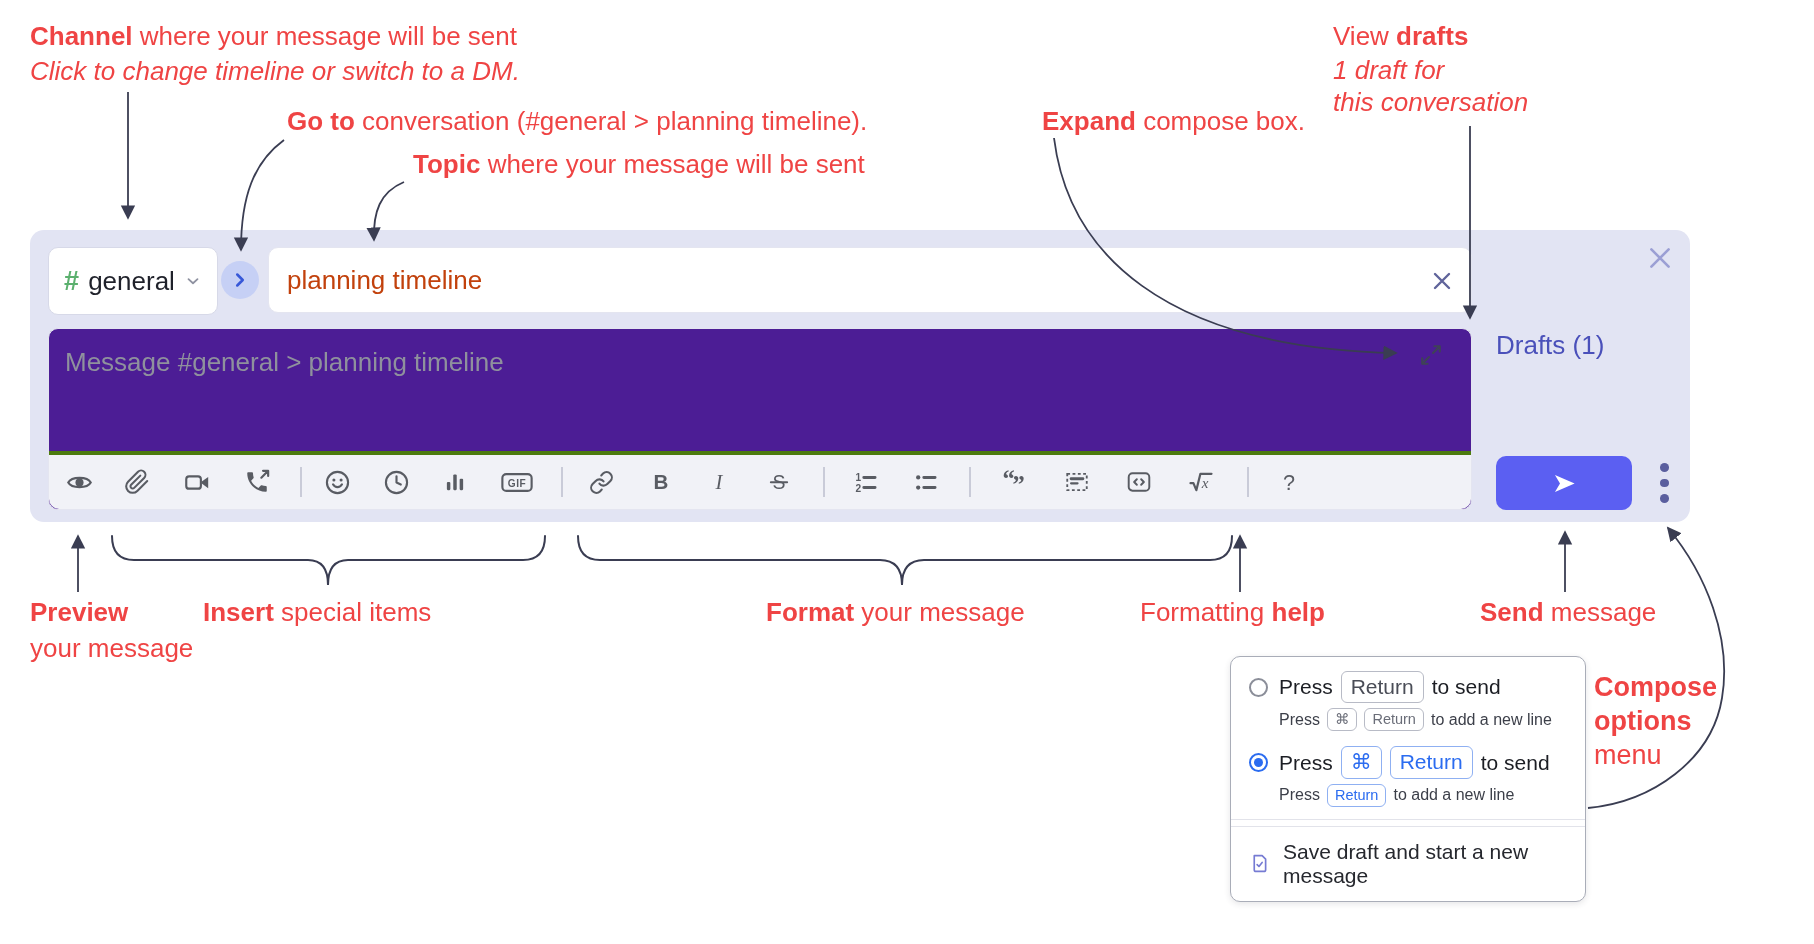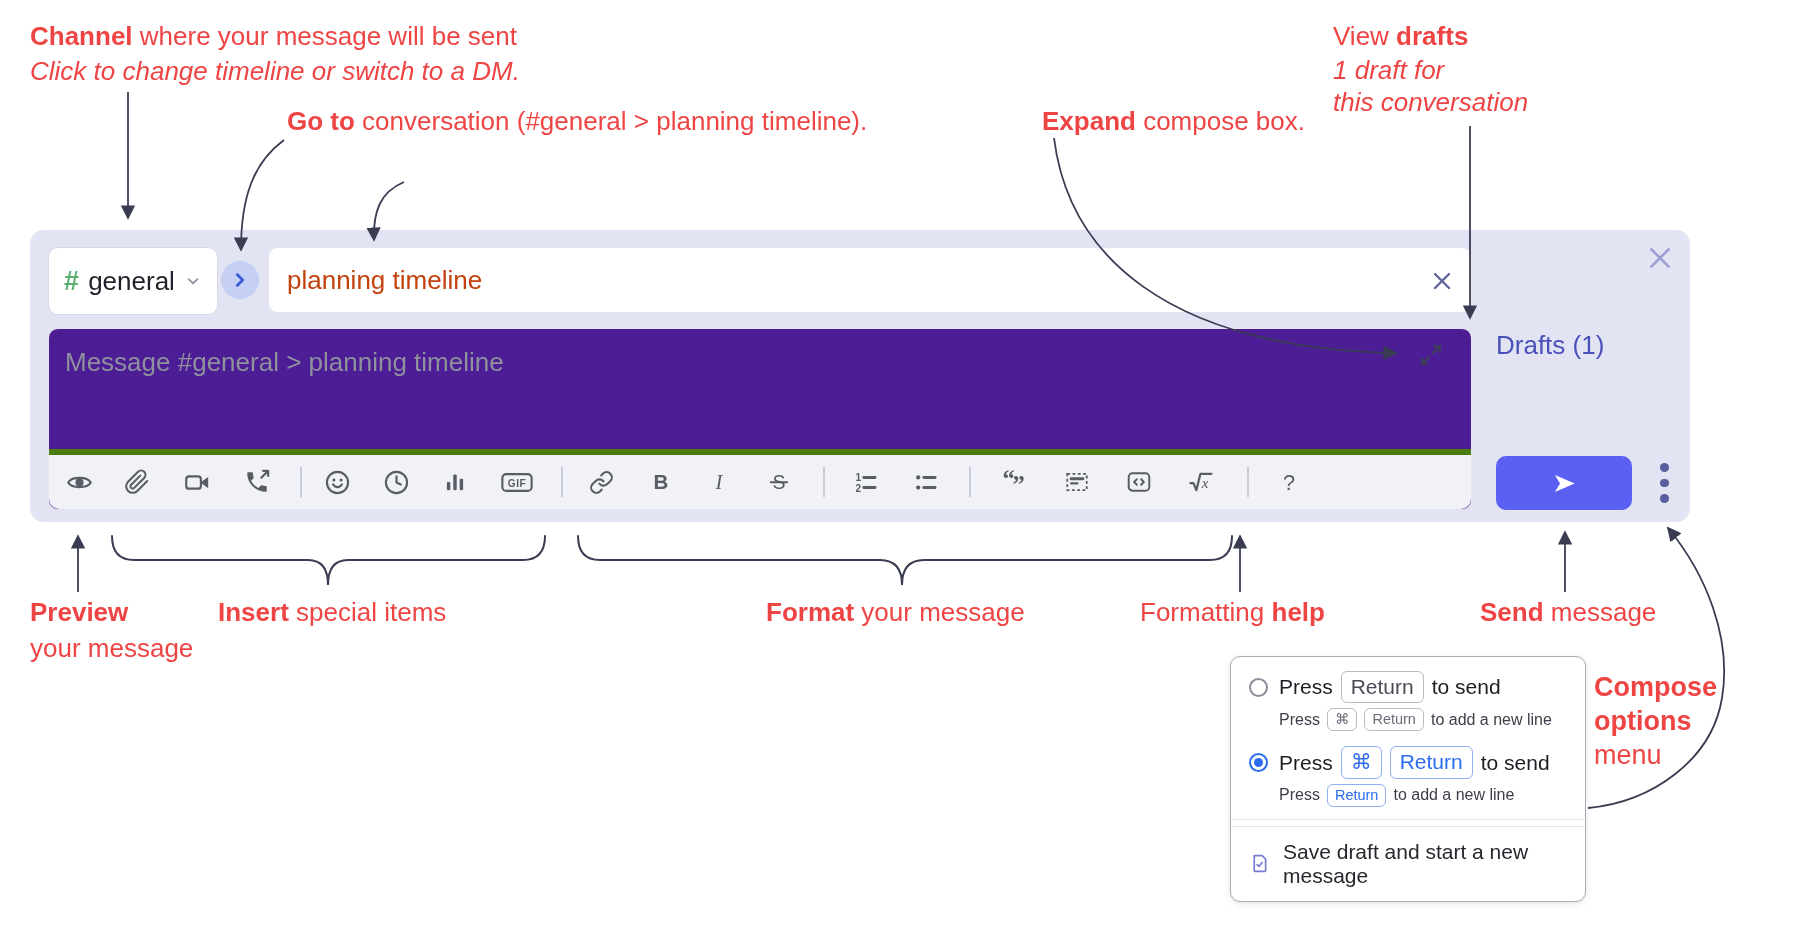--- a/index.html
+++ b/index.html
@@ -20,21 +20,21 @@
                background:#c6d0f5;display:flex;align-items:center;justify-content:center;cursor:pointer;}
   .topic-input{position:absolute;left:268px;top:247px;width:1204px;height:66px;background:#fff;
                border:1px solid #e4e5f0;border-radius:10px;display:flex;align-items:center;
                font-size:26px;color:#c2410c;padding-left:18px;box-sizing:border-box;}
   .topic-clear{position:absolute;right:16px;top:20px;width:26px;height:26px;color:#60649b;cursor:pointer;}
   .message-box{position:absolute;left:48px;top:328px;width:1424px;height:182px;background:#4c1d95;
                border:1px solid #e4e5f0;border-radius:10px;box-sizing:border-box;}
   .placeholder{position:absolute;left:16px;top:18px;font-size:26px;color:#8f919d;}
   .expand-btn{position:absolute;right:28px;top:14px;width:24px;height:24px;color:#3f4257;cursor:pointer;}
   .toolbar{position:absolute;left:0;right:0;bottom:0;height:54px;background:#f1f2f7;
-           border-top:6px solid #4d7c0f;border-radius:0 0 10px 10px;}
+           border-top:4px solid #4d7c0f;border-radius:0 0 10px 10px;}
   .tb-btn{position:absolute;top:7px;width:40px;height:40px;display:flex;align-items:center;
           justify-content:center;color:#595c63;cursor:pointer;}
   .tb-sep{position:absolute;top:12px;width:2px;height:30px;background:#c9cbd8;}
   .close-btn{position:absolute;left:1646px;top:244px;width:28px;height:28px;color:#9b9fd4;cursor:pointer;}
   .drafts-link{position:absolute;left:1496px;top:330px;font-size:26px;color:#4a50ba;cursor:pointer;}
   .send-btn{position:absolute;left:1496px;top:456px;width:136px;height:54px;background:#5b5ff2;
             border-radius:10px;display:flex;align-items:center;justify-content:center;cursor:pointer;}
   .kebab-btn{position:absolute;left:1648px;top:463px;width:32px;height:40px;display:flex;
              flex-direction:column;align-items:center;justify-content:center;gap:7px;cursor:pointer;}
   .kebab-btn i{width:9px;height:9px;border-radius:50%;background:#5a5e9e;}
@@ -63,20 +63,21 @@
 </head>
 <body>
 
 <div id="canvas">
 
   <div class="lbl" style="left:30px;top:20px;"><span class="b">Channel</span><span> where your message will be sent</span></div>
   <div class="lbl i" style="left:30px;top:55px;">Click to change timeline or switch to a DM.</div>
 
   <div class="lbl" style="left:287px;top:105px;"><span class="b">Go to</span><span> conversation (#general &gt; planning timeline).</span></div>
 
+  <div class="lbl" style="left:413px;top:148px;"><span class="b">Topic</span><span> where your message will be sent</span></div>
 
   <div class="lbl" style="left:1042px;top:105px;"><span class="b">Expand</span><span> compose box.</span></div>
 
   <div class="lbl" style="left:1333px;top:20px;"><span>View </span><span class="b">drafts</span></div>
   <div class="lbl i" style="left:1333px;top:54px;">1 draft for</div>
   <div class="lbl i" style="left:1333px;top:86px;">this conversation</div>
 
   <div class="compose-box"></div>
 
   <div class="channel-select">
@@ -247,21 +248,21 @@
   </div>
   <div class="kebab-btn">
     <i></i>
       <i></i>
       <i></i>
   </div>
 
   <div class="lbl" style="left:30px;top:596px;"><span class="b">Preview</span></div>
   <div class="lbl" style="left:30px;top:632px;">your message</div>
 
-  <div class="lbl" style="left:218px;top:596px;"><span class="b">Insert</span><span> special items</span></div>
+  <div class="lbl" style="left:203px;top:596px;"><span class="b">Insert</span><span> special items</span></div>
 
   <div class="lbl" style="left:766px;top:596px;"><span class="b">Format</span><span> your message</span></div>
 
   <div class="lbl" style="left:1140px;top:596px;"><span>Formatting </span><span class="b">help</span></div>
 
   <div class="lbl" style="left:1480px;top:596px;"><span class="b">Send</span><span> message</span></div>
 
   <div class="lbl" style="left:1594px;top:670px;font-size:27px;line-height:1.26;white-space:normal;width:200px;">
     <span class="b">Compose</span><br>
     <span class="b">options</span><br>

